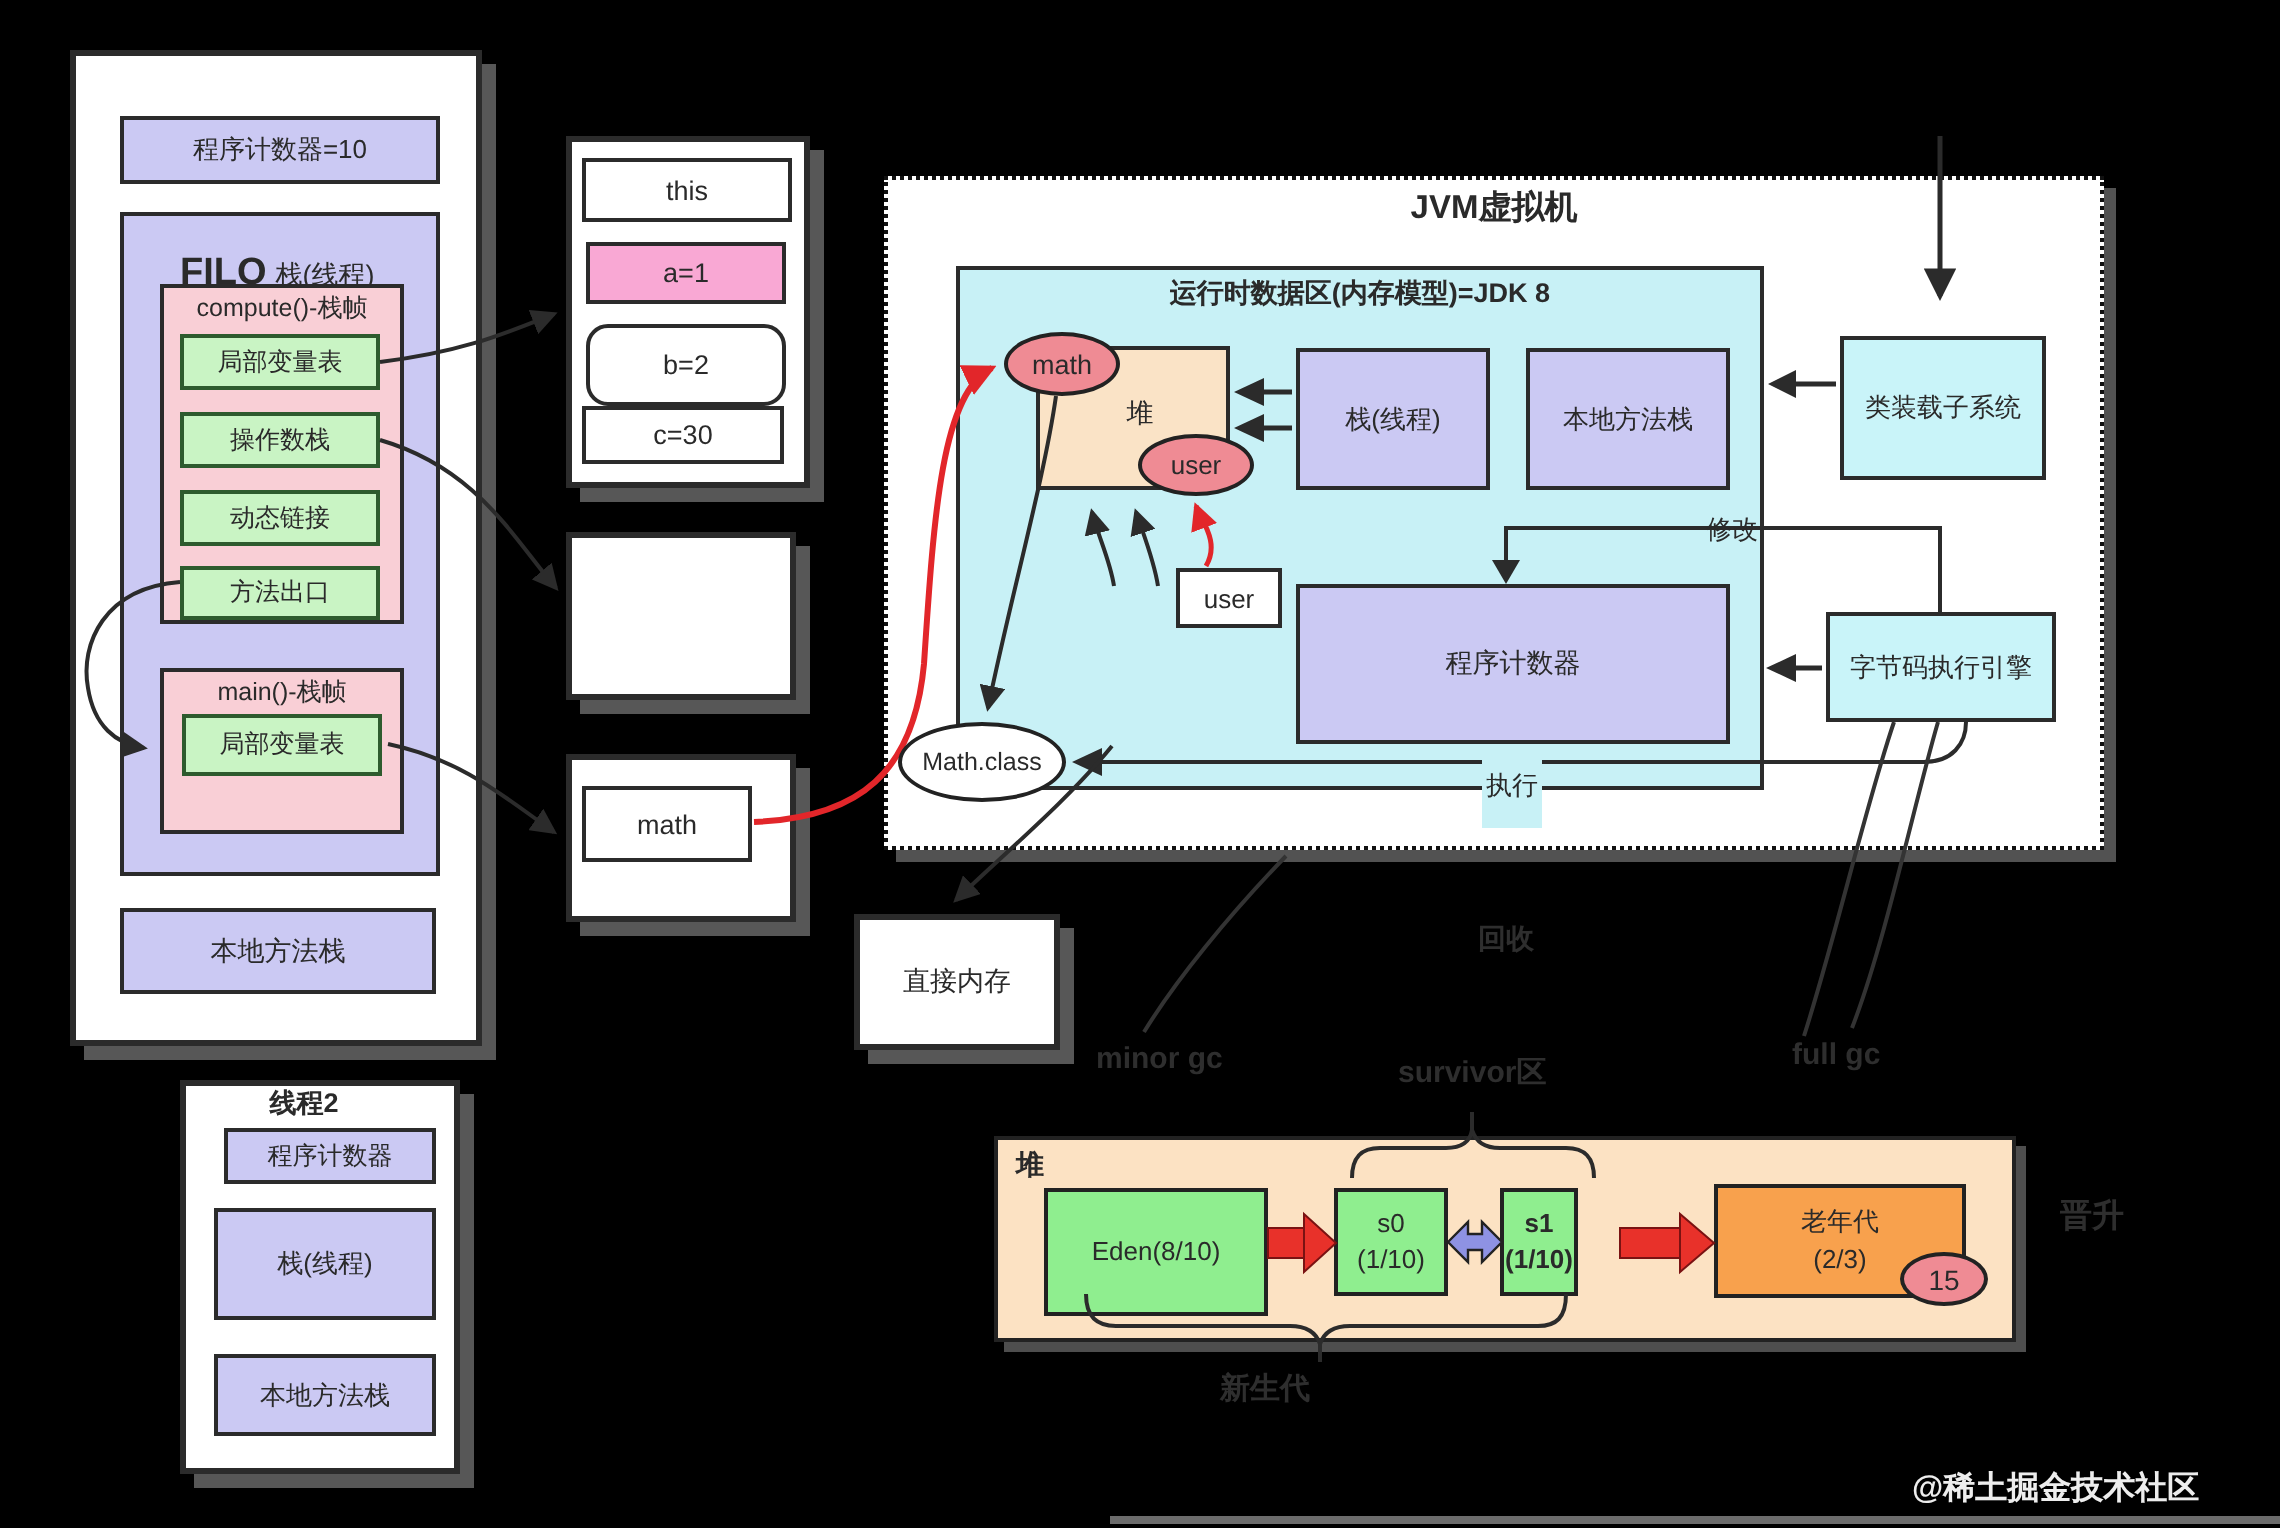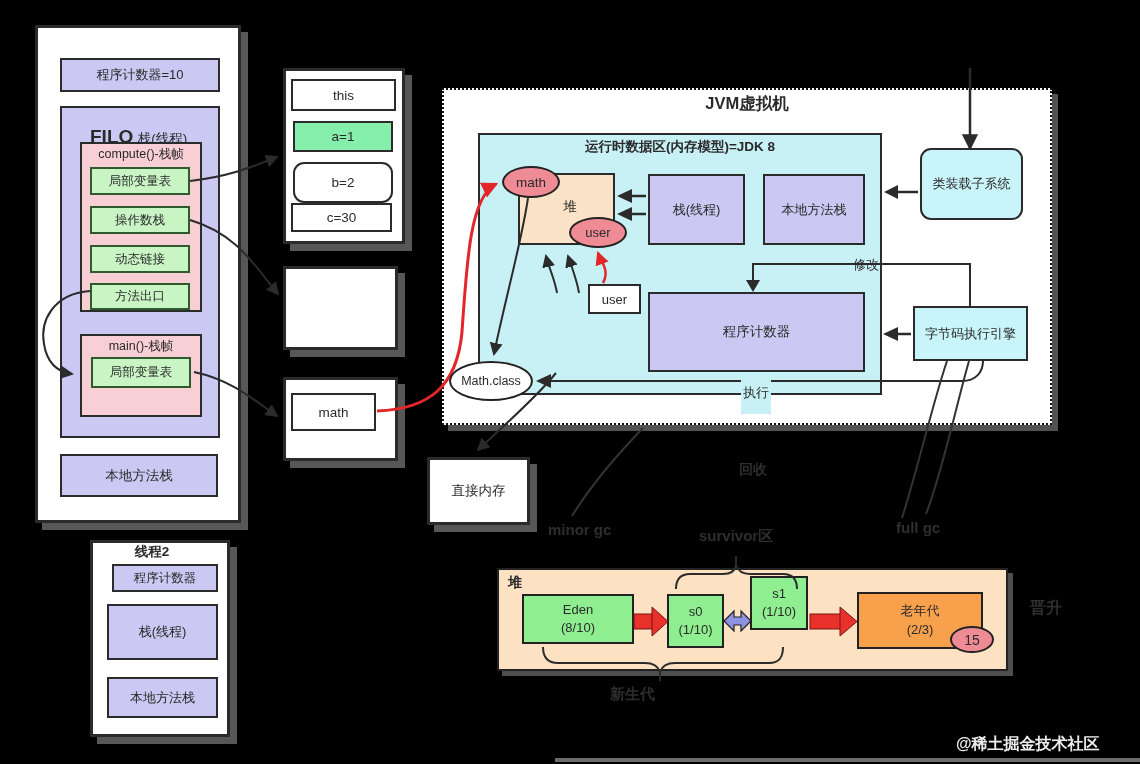--- a/index.html
+++ b/index.html
@@ -49,54 +49,54 @@
   <div class="abs box purple t135" style="left:60px;top:454px;width:158px;height:43px;">本地方法栈</div>
 
   <div class="abs box white" style="left:90px;top:540px;width:140px;height:197px;"></div>
   <div class="abs lbl bold t135" style="left:90px;top:544px;width:124px;height:16px;">线程2</div>
   <div class="abs box purple t12" style="left:112px;top:564px;width:106px;height:28px;">程序计数器</div>
   <div class="abs box purple t13" style="left:107px;top:604px;width:111px;height:56px;">栈(线程)</div>
   <div class="abs box purple t13" style="left:107px;top:677px;width:111px;height:41px;">本地方法栈</div>
 
   <div class="abs box white" style="left:283px;top:68px;width:122px;height:176px;"></div>
   <div class="abs box t135" style="left:291px;top:79px;width:105px;height:32px;background:#fff;">this</div>
-  <div class="abs box t135" style="left:293px;top:121px;width:100px;height:31px;background:#86efac;">a=1</div>
+  <div class="abs box t135" style="left:293px;top:121px;width:100px;height:31px;background:#f9a8d4;">a=1</div>
   <div class="abs box t135" style="left:293px;top:162px;width:100px;height:41px;background:#fff;border-radius:11px;">b=2</div>
   <div class="abs box t135" style="left:291px;top:203px;width:101px;height:29px;background:#fff;">c=30</div>
   <div class="abs box white" style="left:283px;top:266px;width:115px;height:84px;"></div>
   <div class="abs box white" style="left:283px;top:377px;width:115px;height:84px;"></div>
   <div class="abs box t135" style="left:291px;top:393px;width:85px;height:38px;background:#fff;">math</div>
 
 
   <div class="abs" style="left:442px;top:88px;width:610px;height:337px;background:#fff;border:2px dotted #111;box-shadow:6px 6px 0 rgba(86,86,86,.95);"></div>
   <div class="abs lbl bold" style="left:442px;top:94px;width:610px;height:20px;font-size:16.5px;">JVM虚拟机</div>
   <div class="abs box cyan" style="left:478px;top:133px;width:404px;height:262px;background:#c8f1f6;"></div>
   <div class="abs lbl bold t135" style="left:478px;top:138px;width:404px;height:17px;text-align:right;">运行时数据区(内存模型)=JDK 8</div>
   <div class="abs box tan" style="left:518px;top:173px;width:97px;height:72px;"></div>
   <div class="abs lbl t135" style="left:545px;top:198px;width:50px;height:18px;">堆</div>
   <div class="abs box purple t13" style="left:648px;top:174px;width:97px;height:71px;">栈(线程)</div>
   <div class="abs box purple t13" style="left:763px;top:174px;width:102px;height:71px;">本地方法栈</div>
   <div class="abs box purple t135" style="left:648px;top:292px;width:217px;height:80px;">程序计数器</div>
   <div class="abs box z40 t13" style="left:588px;top:284px;width:53px;height:30px;background:#fff;border-width:2.5px;">user</div>
-  <div class="abs box cyan t13" style="left:920px;top:148px;width:103px;height:72px;border-radius:11px;">类装载子系统</div>
+  <div class="abs box cyan t13" style="left:920px;top:168px;width:103px;height:72px;">类装载子系统</div>
   <div class="abs box cyan t13" style="left:913px;top:306px;width:115px;height:55px;">字节码执行引擎</div>
 
   <div class="abs box white t135" style="left:427px;top:457px;width:103px;height:68px;">直接内存</div>
 
   <div class="abs" style="left:497px;top:568px;width:511px;height:103px;background:#fce2c3;border:2.5px solid #222;box-shadow:5px 5px 0 rgba(86,86,86,.9);"></div>
   <div class="abs bold t14" style="left:508px;top:574px;">堆</div>
-  <div class="abs box hgreen" style="left:522px;top:594px;width:112px;height:50px;flex-direction:column;font-size:13px;line-height:1.4;">
+  <div class="abs box hgreen" style="left:522px;top:594px;width:112px;height:64px;flex-direction:row;font-size:13px;line-height:1.4;">
     <div>Eden</div>
     <div>(8/10)</div>
   </div>
   <div class="abs box hgreen" style="left:667px;top:594px;width:57px;height:54px;flex-direction:column;font-size:13px;line-height:1.4;">
     <div>s0</div>
     <div>(1/10)</div>
   </div>
-  <div class="abs box hgreen" style="left:750px;top:576px;width:58px;height:54px;flex-direction:column;font-size:13px;line-height:1.4;">
+  <div class="abs box hgreen" style="left:750px;top:594px;width:39px;height:54px;flex-direction:column;font-size:13px;line-height:1.4;font-weight:bold;">
     <div>s1</div>
     <div>(1/10)</div>
   </div>
   <div class="abs box" style="left:857px;top:592px;width:126px;height:57px;background:#f8a14d;border-color:#222;flex-direction:column;font-size:13px;line-height:1.4;">
     <div>老年代</div>
     <div>(2/3)</div>
   </div>
 
   <div class="abs faint" style="left:548px;top:521px;font-size:15px;">minor gc</div>
   <div class="abs faint" style="left:699px;top:527px;font-size:15px;">survivor区</div>

